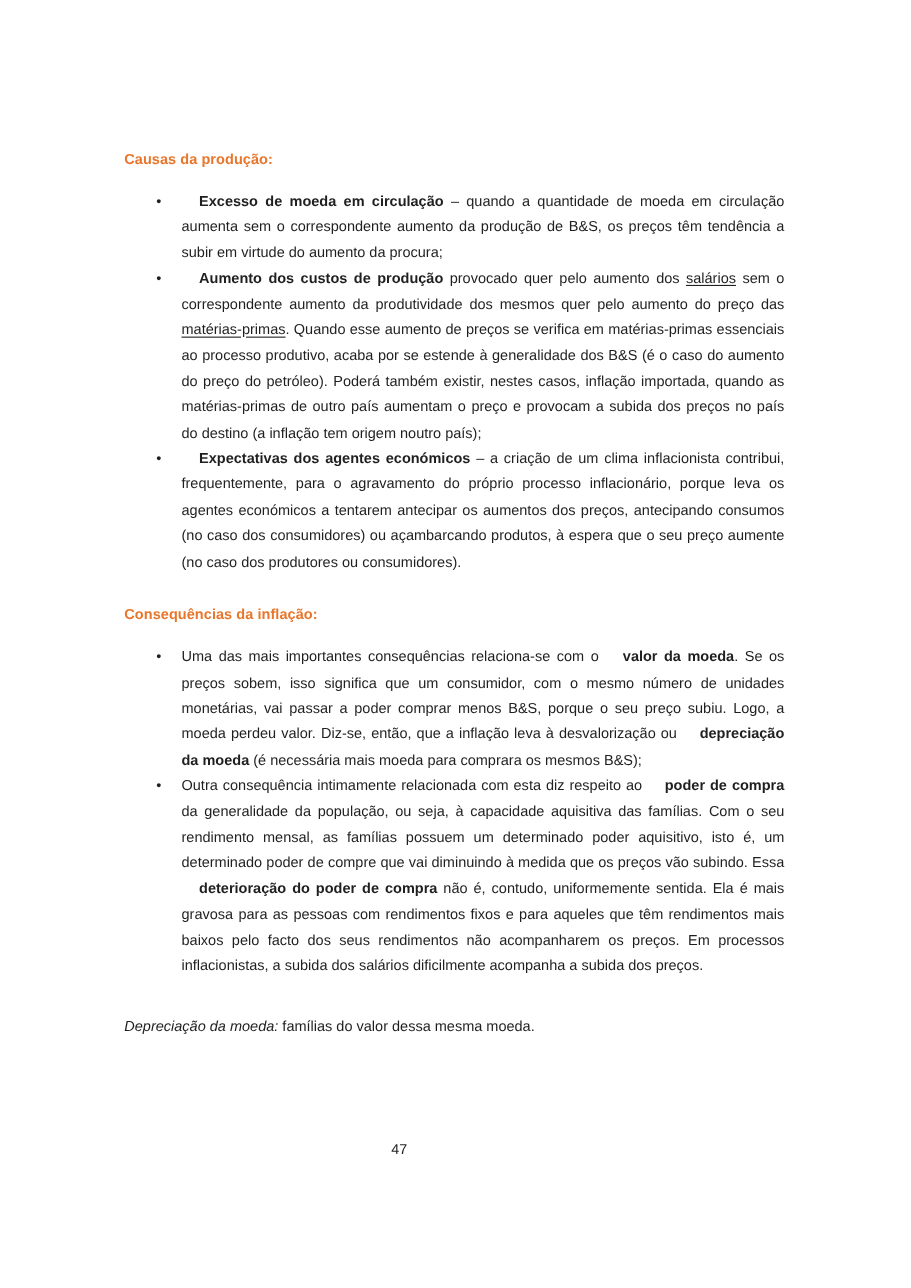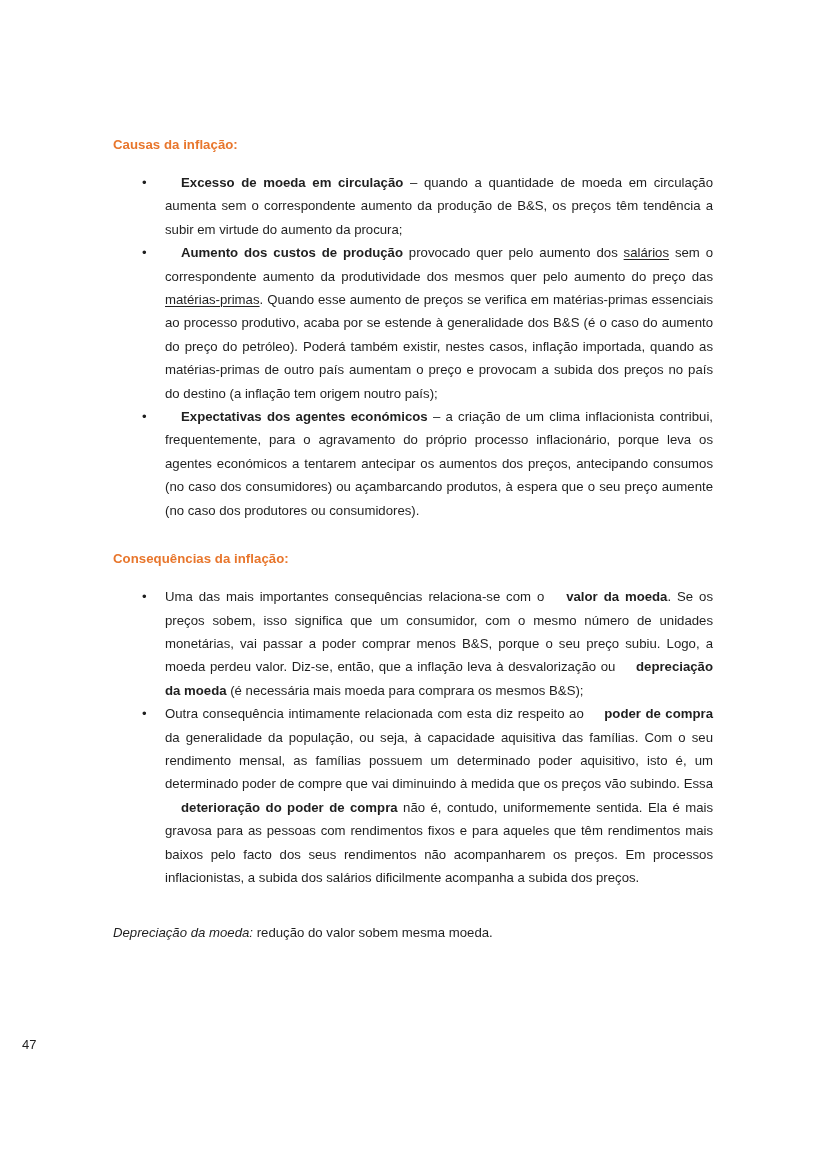--- a/index.html
+++ b/index.html
@@ -85,35 +85,34 @@
   }
   .bi {
     font-weight: normal;
     font-style: italic;
   }
   .page-number {
     position: absolute;
     left: 0;
     top: 1037px;
     width: 726px;
-    text-align: left;
+    text-align: center;
     font-size: 13px;
     color: #1f1f1f;
-    margin-left: 22px;
   }
   
   .lastline { text-align: left; }
 </style>
 </head>
 <body>
 
 <div class="page">
   <div class="content">
 
-    <h2 class="section-heading">Causas da inflação:</h2>
+    <h2 class="section-heading">Causas da produção:</h2>
 
     <ul class="bullets">
 
       <li>
         <span class="bullet-dot">•</span>
         <b>Excesso de moeda em circulação</b><span> – quando a quantidade de moeda em circulação aumenta sem o correspondente aumento da produção de B&amp;S, os preços têm tendência a subir em virtude do aumento da procura;</span>
       </li>
 
       <li>
         <span class="bullet-dot">•</span>
@@ -137,19 +136,19 @@
       </li>
 
       <li>
         <span class="bullet-dot">•</span>
         <span>Outra consequência intimamente relacionada com esta diz respeito ao </span><b>poder de compra</b><span> da generalidade da população, ou seja, à capacidade aquisitiva das famílias. Com o seu rendimento mensal, as famílias possuem um determinado poder aquisitivo, isto é, um determinado poder de compre que vai diminuindo à medida que os preços vão subindo. Essa </span><b>deterioração do poder de compra</b><span> não é, contudo, uniformemente sentida. Ela é mais gravosa para as pessoas com rendimentos fixos e para aqueles que têm rendimentos mais baixos pelo facto dos seus rendimentos não acompanharem os preços. Em processos inflacionistas, a subida dos salários dificilmente acompanha a subida dos preços.</span>
       </li>
 
     </ul>
 
     <p class="para-plain gap-before-final lastline">
-      <span class="bi">Depreciação da moeda:</span><span> redução do valor sobem mesma moeda.</span>
+      <span class="bi">Depreciação da moeda:</span><span> famílias do valor dessa mesma moeda.</span>
     </p>
 
   </div>
 
   <div class="page-number">47</div>
 </div>
 
 </body></html>

